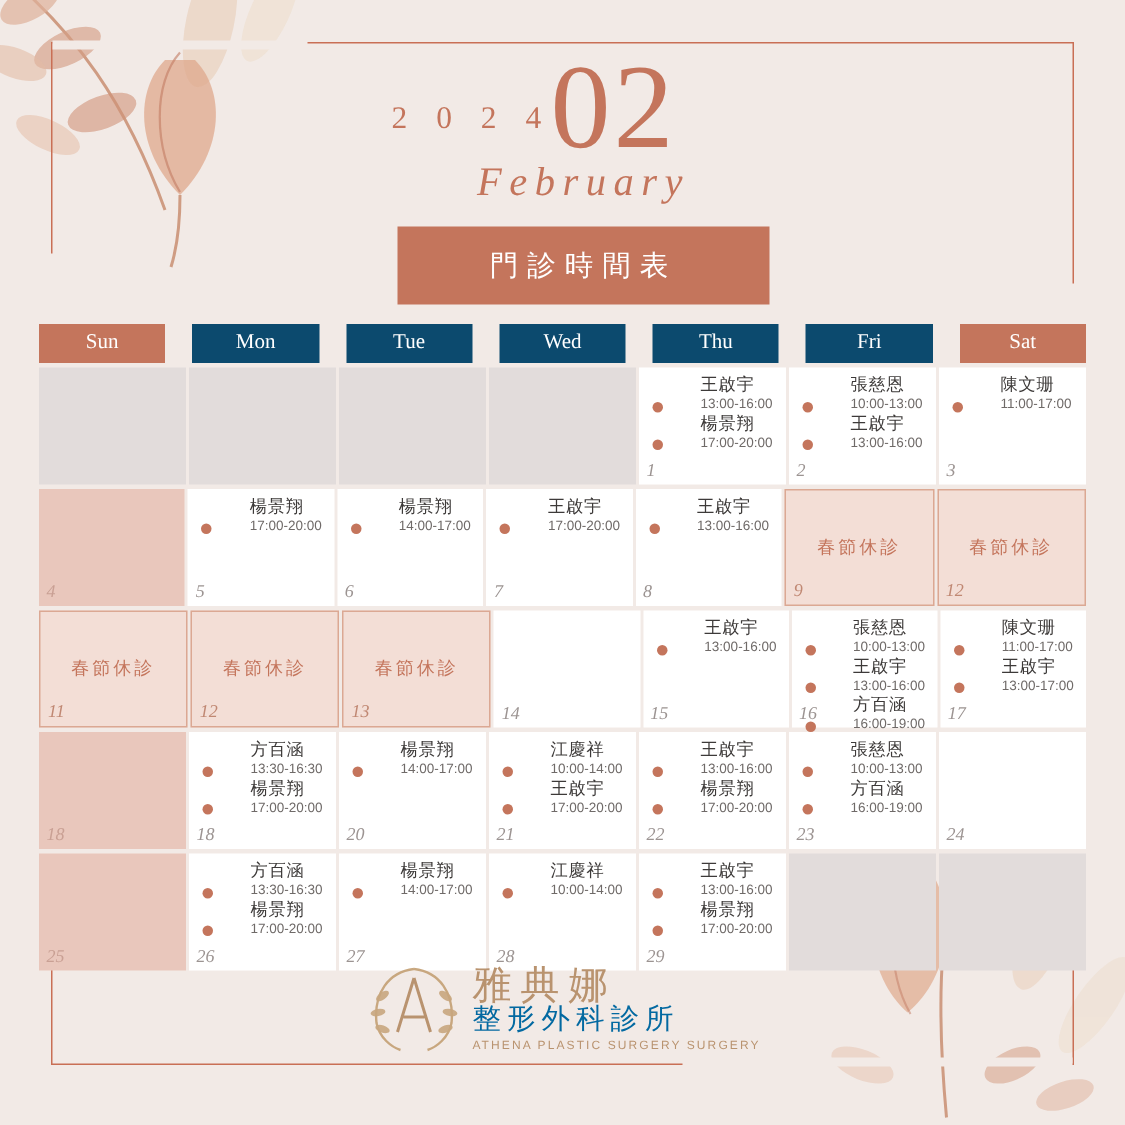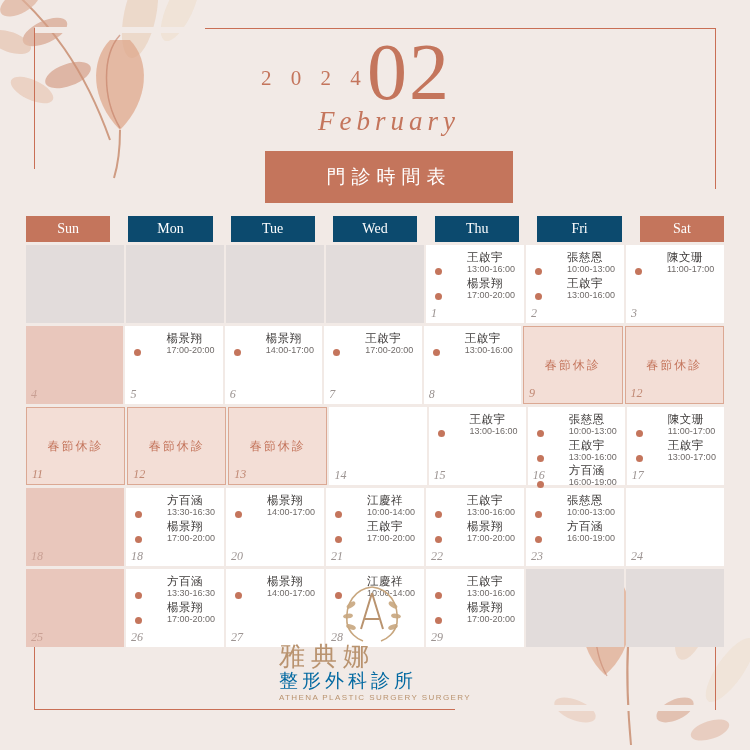--- a/index.html
+++ b/index.html
@@ -86,21 +86,21 @@
   .ename{font-size:11.5px;color:#3d3a39;letter-spacing:0.5px;}
   .etime{font-size:9px;color:#6f6a68;letter-spacing:0;}
   .holiday-label{
     position:absolute;left:0;right:0;top:50%;transform:translateY(-50%);
     text-align:center;font-size:12px;color:#c4755c;letter-spacing:2px;
   }
 
   
   .footer{
     position:absolute;left:0;right:0;bottom:48px;
-    display:flex;align-items:center;justify-content:center;flex-direction:column;
+    display:flex;align-items:center;justify-content:center;
   }
   .logo-mark{width:66px;height:60px;margin-right:6px;}
   .logo-text{line-height:1.05;}
   .logo-cn1{font-size:26px;color:#b9936f;letter-spacing:6px;font-family:"Liberation Serif", serif;}
   .logo-cn2{font-size:19px;color:#0369a1;letter-spacing:4px;font-family:"Liberation Serif", serif;}
   .logo-en{font-size:8px;color:#b9936f;letter-spacing:1.4px;margin-top:3px;}
 </style>
 </head>
 <body>
 

